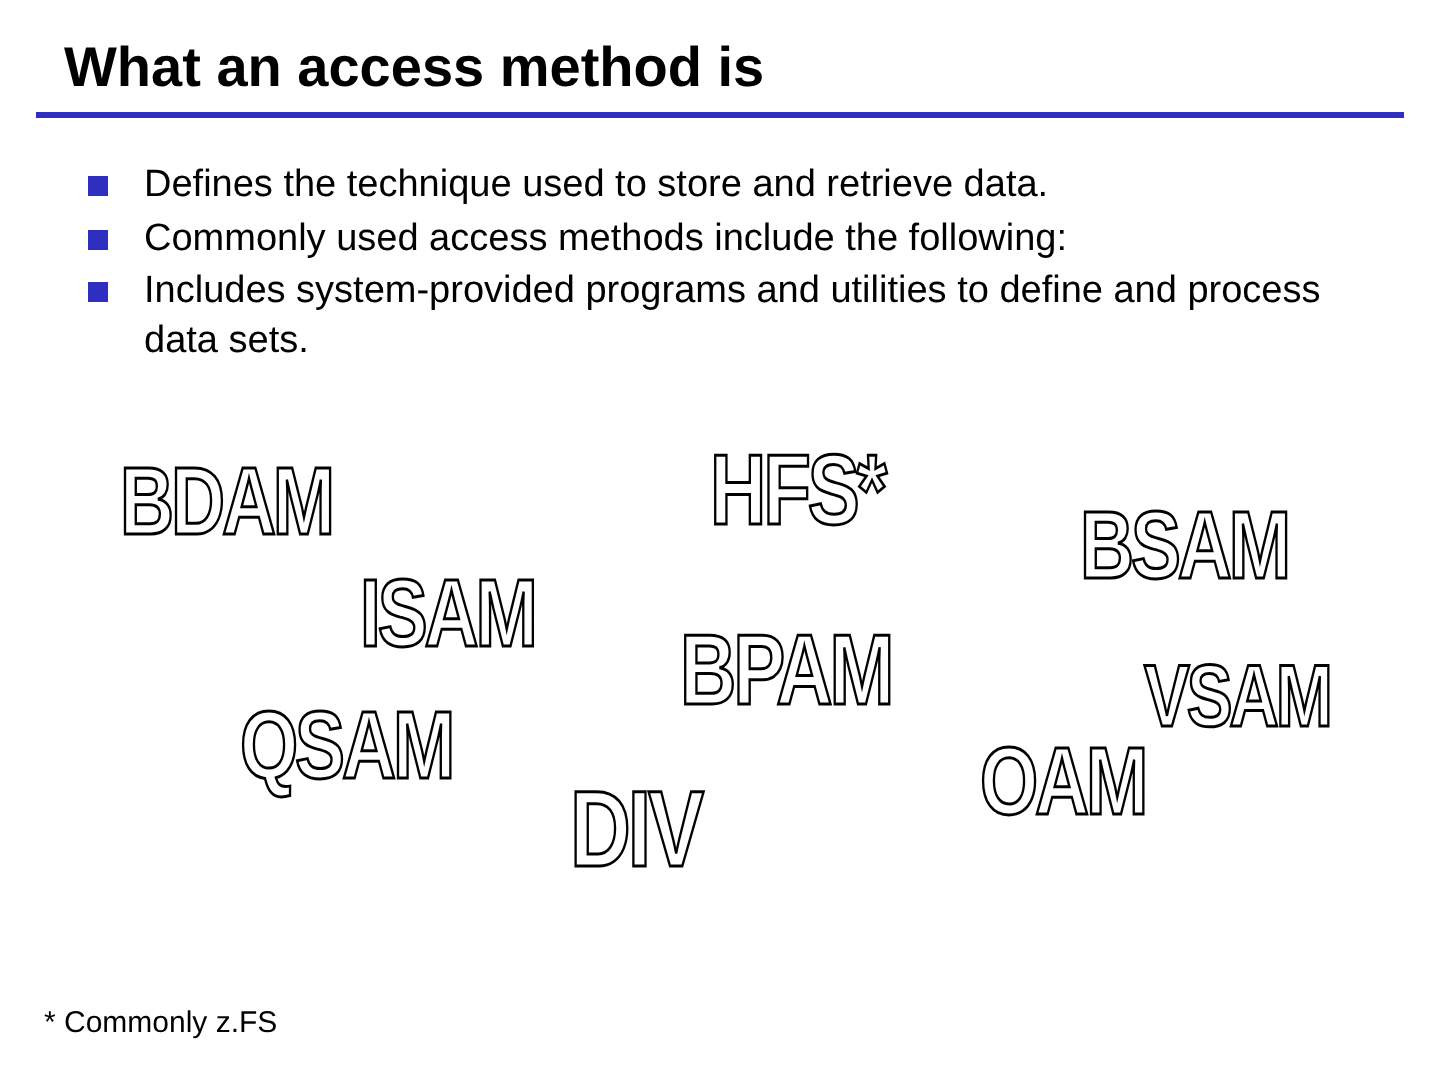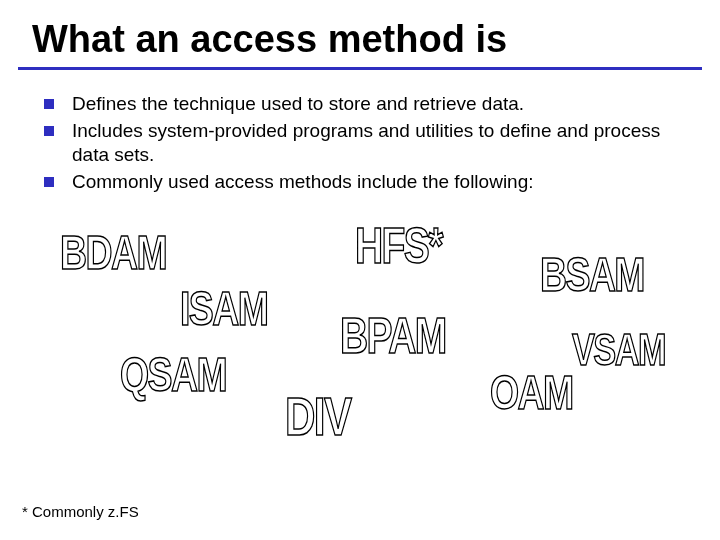--- a/index.html
+++ b/index.html
@@ -5,21 +5,21 @@
     * { margin: 0; padding: 0; box-sizing: border-box; }
     body {
       width: 720px;
       height: 540px;
       background: #ffffff;
       font-family: Arial, Helvetica, sans-serif;
       position: relative;
       overflow: hidden;
     }
     .title {
-      font-size: 38px;
+      font-size: 28px;
       font-weight: bold;
       color: #000;
       padding: 18px 0 6px 32px;
     }
     .title-underline {
       height: 3px;
       background: #2e2ec0;
       margin: 0 18px 0 18px;
     }
     .bullets {
@@ -40,21 +40,21 @@
     }
     .bullet-text {
       font-size: 19px;
       line-height: 1.3;
       color: #000;
     }
     .methods-area {
       position: relative;
       width: 100%;
       height: 260px;
-      margin-top: 22px;
+      margin-top: 32px;
     }
     .method {
       position: absolute;
       font-family: "Arial Narrow", Arial, sans-serif;
       font-weight: 900;
       color: #fff;
       -webkit-text-stroke: 1.5px #000;
       letter-spacing: -2px;
       transform: scaleX(0.78);
       transform-origin: left center;
@@ -83,25 +83,25 @@
 <div class="title">What an access method is</div>
 <div class="title-underline"></div>
 
 <div class="bullets">
   <div class="bullet-row">
     <div class="bullet-icon"></div>
     <div class="bullet-text">Defines the technique used to store and retrieve data.</div>
   </div>
   <div class="bullet-row">
     <div class="bullet-icon"></div>
-    <div class="bullet-text">Includes system-provided programs and utilities to define and process data sets.</div>
+    <div class="bullet-text">Commonly used access methods include the following:</div>
   </div>
   <div class="bullet-row">
     <div class="bullet-icon"></div>
-    <div class="bullet-text">Commonly used access methods include the following:</div>
+    <div class="bullet-text">Includes system-provided programs and utilities to define and process data sets.</div>
   </div>
 </div>
 
 <div class="methods-area">
   <div class="method m-bdam">BDAM</div>
   <div class="method m-hfs">HFS*</div>
   <div class="method m-bsam">BSAM</div>
   <div class="method m-isam">ISAM</div>
   <div class="method m-bpam">BPAM</div>
   <div class="method m-vsam">VSAM</div>

